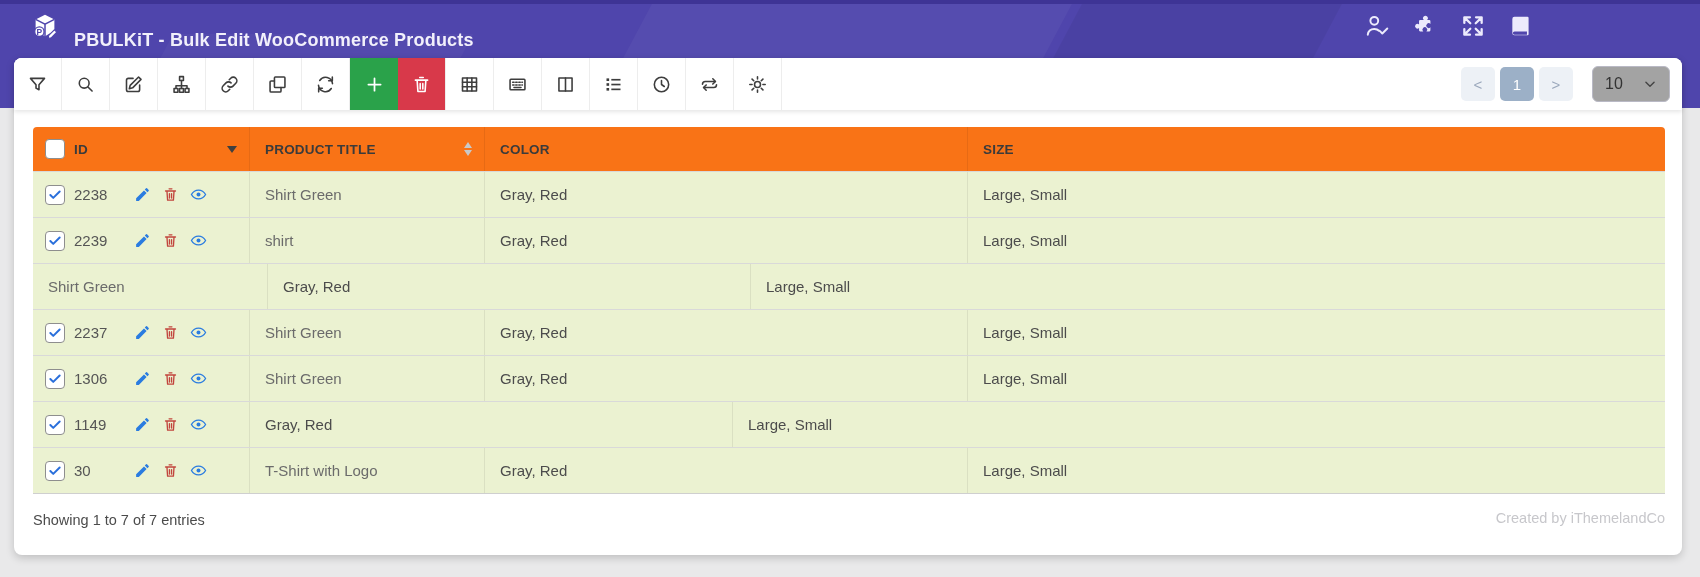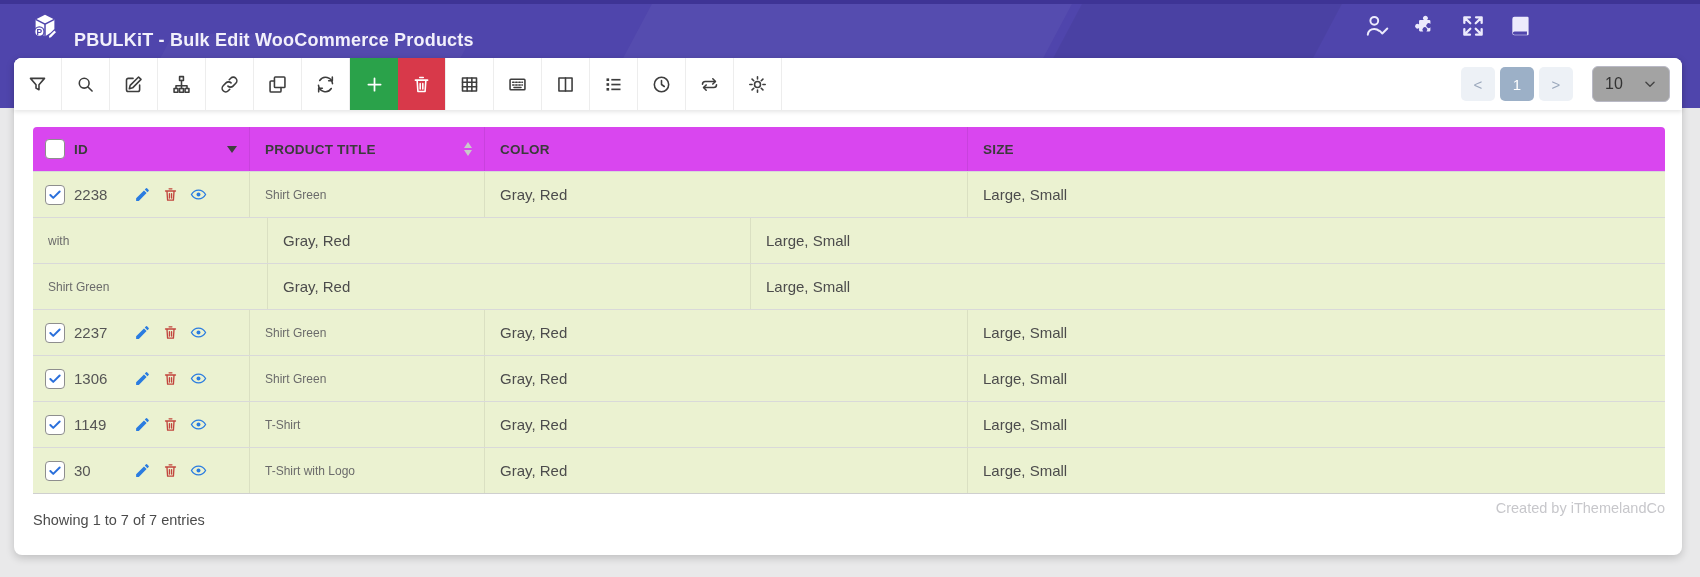--- a/index.html
+++ b/index.html
@@ -30,31 +30,31 @@
   .tb-right { margin-left:auto; display:flex; align-items:center; gap:5px; padding-right:12px; }
   .pgbtn { width:34px; height:34px; border-radius:5px; display:flex; align-items:center; justify-content:center; font-size:15px; background:#edf1f6; color:#9aa7bb; cursor:pointer; }
   .pgbtn.current { background:#9cb0c7; color:#ffffff; }
   .pagesize { margin-left:14px; width:78px; height:36px; border:1px solid #b9b9c5; border-radius:6px; display:flex; align-items:center; justify-content:space-between; padding:0 12px; cursor:pointer; background:#a3a3a3; }
   .pagesize .val { font-size:16px; color:#333; }
   .pagesize svg { width:14px; height:14px; color:#444; }
 
   
   .tablewrap { margin:17px 17px 0 19px; }
   .trow { display:flex; align-items:center; }
-  .thead { height:45px; background:#d946ef; border-bottom:1px solid #d8d8d8; border-radius:4px 4px 0 0; }
+  .thead { height:45px; background:#f97316; border-bottom:1px solid #d8d8d8; border-radius:4px 4px 0 0; }
   .thead .cell { color:#3b3b3b; font-size:13.5px; font-weight:bold; letter-spacing:.2px; }
   .tbody .trow { height:46px; background:#ebf2d1; border-bottom:1px solid #d9d9d9; }
   .tbody .trow:last-child { border-bottom:1px solid #cfcfcf; }
   .cell { height:100%; display:flex; align-items:center; padding-left:15px; border-right:1px solid rgba(0,0,0,0.07); }
   .c1 { width:217px; padding-left:12px; }
   .c2 { width:235px; }
   .c3 { width:483px; }
   .c4 { flex:1; border-right:none; }
   .tbody .cell { font-size:15px; color:#4c4c4c; }
-  .tbody .c2 { color:#6b6b6b; font-size:12px; }
+  .tbody .c2 { color:#6b6b6b; font-size:15px; }
   .idtext { color:#555; font-size:15px; margin-left:9px; }
 
   .checkbox { width:20px; height:20px; background:#fff; border:1.5px solid #8e8e8e; border-radius:4px; display:flex; align-items:center; justify-content:center; cursor:pointer; flex:0 0 auto; }
   .checkbox svg { width:14px; height:14px; display:none; }
   .checkbox.checked svg { display:block; }
 
   .sort-desc { margin-left:auto; margin-right:12px; width:0; height:0; border-left:5px solid transparent; border-right:5px solid transparent; border-top:7px solid #3f3f3f; cursor:pointer; }
   .sort-both { margin-left:auto; margin-right:12px; display:flex; flex-direction:column; gap:2px; cursor:pointer; }
   .sort-both .up { width:0; height:0; border-left:4.5px solid transparent; border-right:4.5px solid transparent; border-bottom:6px solid #c9c9c9; }
   .sort-both .down { width:0; height:0; border-left:4.5px solid transparent; border-right:4.5px solid transparent; border-top:6px solid #c9c9c9; }
@@ -62,21 +62,21 @@
   .rowactions { margin-left:auto; margin-right:42px; display:flex; align-items:center; gap:10px; }
   .ricon { width:18px; height:18px; display:flex; align-items:center; justify-content:center; cursor:pointer; }
   .ricon svg { width:17px; height:17px; }
   .ricon.edit { color:#2a7ce0; }
   .ricon.del { color:#c2453d; }
   .ricon.view { color:#2a7ce0; }
 
   
   .tfooter { position:relative; margin:0 17px 0 19px; padding-top:17px; height:44px; }
   .showing { font-size:14.5px; color:#4b4b4b; }
-  .credit { position:absolute; right:0; top:6px; font-size:14.5px; color:#c7c7cb; }
+  .credit { position:absolute; right:0; top:16px; font-size:14.5px; color:#c7c7cb; }
 </style>
 </head>
 <body>
 
 <div class="appband">
   <div class="deco1"></div>
   <div class="deco2"></div>
   <div class="deco3"></div>
 </div>
 
@@ -289,21 +289,47 @@
                 </svg>
         </span>
       </div>
     </div>
     <div class="cell c2">Shirt Green</div>
     <div class="cell c3">Gray, Red</div>
     <div class="cell c4">Large, Small</div>
   </div>
 
   <div class="trow">
-    <div class="cell c2">with</div>
+    <div class="cell c1">
+      <div class="checkbox checked">
+        <svg viewBox="0 0 24 24" fill="none" stroke="#2a6fdb" stroke-width="3.4" stroke-linecap="round" stroke-linejoin="round">
+                <path d="M4 12l5 5L20 6"></path>
+              </svg>
+      </div>
+      <span class="idtext">2239</span>
+      <div class="rowactions">
+        <span class="ricon edit">
+          <svg viewBox="0 0 24 24" fill="currentColor">
+                  <path d="M3 17.2V21h3.8L17.8 9.9l-3.7-3.7L3 17.2zM20.7 7a1 1 0 000-1.4l-2.3-2.3a1 1 0 00-1.4 0l-1.8 1.8 3.7 3.7L20.7 7z"></path>
+                </svg>
+        </span>
+        <span class="ricon del">
+          <svg viewBox="0 0 24 24" fill="none" stroke="currentColor" stroke-width="1.9" stroke-linecap="round" stroke-linejoin="round">
+                  <path d="M5 7h14M10 4h4M7 7l.9 13h8.2L17 7M10.5 11v6M13.5 11v6"></path>
+                </svg>
+        </span>
+        <span class="ricon view">
+          <svg viewBox="0 0 24 24" fill="none" stroke="currentColor" stroke-width="1.9" stroke-linecap="round" stroke-linejoin="round">
+                  <path d="M2 12s3.6-6.2 10-6.2S22 12 22 12s-3.6 6.2-10 6.2S2 12 2 12z"></path>
+                  <circle cx="12" cy="12" r="2.8" fill="currentColor" stroke="none"></circle>
+                </svg>
+        </span>
+      </div>
+    </div>
+    <div class="cell c2">shirt</div>
     <div class="cell c3">Gray, Red</div>
     <div class="cell c4">Large, Small</div>
   </div>
 
   <div class="trow">
     <div class="cell c2">Shirt Green</div>
     <div class="cell c3">Gray, Red</div>
     <div class="cell c4">Large, Small</div>
   </div>
 
@@ -391,21 +417,20 @@
                 </svg>
         </span>
         <span class="ricon view">
           <svg viewBox="0 0 24 24" fill="none" stroke="currentColor" stroke-width="1.9" stroke-linecap="round" stroke-linejoin="round">
                   <path d="M2 12s3.6-6.2 10-6.2S22 12 22 12s-3.6 6.2-10 6.2S2 12 2 12z"></path>
                   <circle cx="12" cy="12" r="2.8" fill="currentColor" stroke="none"></circle>
                 </svg>
         </span>
       </div>
     </div>
-    <div class="cell c2">T-Shirt</div>
     <div class="cell c3">Gray, Red</div>
     <div class="cell c4">Large, Small</div>
   </div>
 
   <div class="trow">
     <div class="cell c1">
       <div class="checkbox checked">
         <svg viewBox="0 0 24 24" fill="none" stroke="#2a6fdb" stroke-width="3.4" stroke-linecap="round" stroke-linejoin="round">
                 <path d="M4 12l5 5L20 6"></path>
               </svg>

